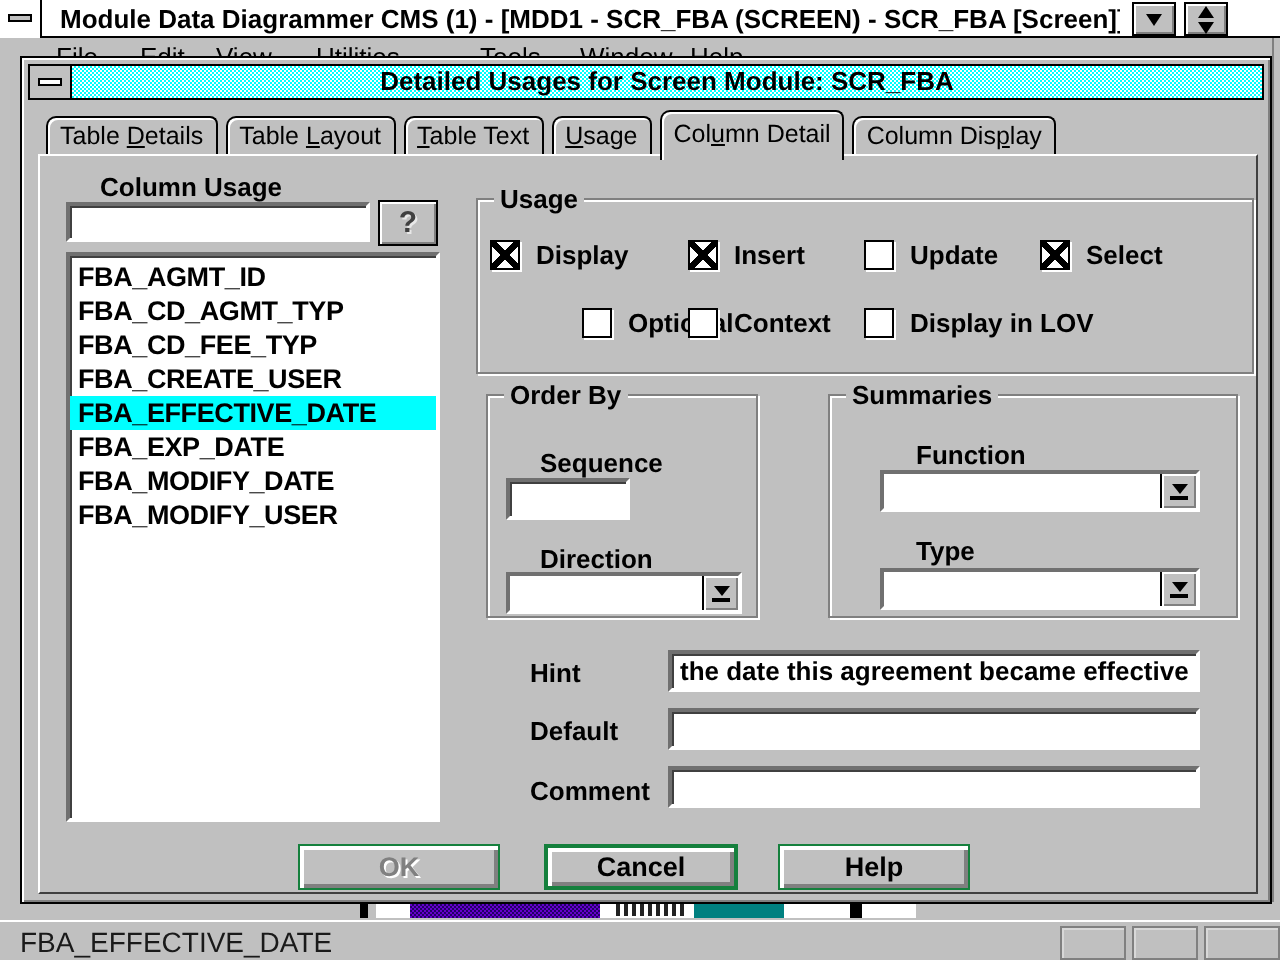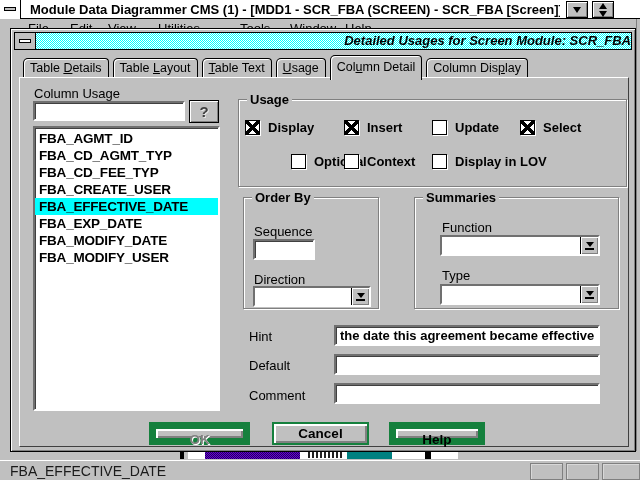--- a/index.html
+++ b/index.html
@@ -27,49 +27,49 @@
   .bg-strip .tick{position:absolute;top:0;height:8px;background:#000;}
   .bg-strip .bar{position:absolute;left:188px;top:0;width:270px;height:8px;background:#fff;}
   .bg-strip .purple{position:absolute;left:17px;top:0;width:95px;height:8px;background-color:#5522aa;background-image:repeating-conic-gradient(#6600cc 0% 25%, #220066 0% 50%);background-size:2px 2px;}
   .bg-strip .marks{position:absolute;left:120px;top:1px;width:36px;height:6px;background-image:repeating-linear-gradient(90deg,#222 0 2px,#fff 2px 4px);}
   .bg-strip .teal{position:absolute;left:159px;top:0;width:45px;height:8px;background:#008080;}
   
   .dialog{position:absolute;left:10px;top:28px;width:626px;height:424px;background:#c0c0c0;border:1px solid #000;box-shadow:inset 1px 1px 0 #fff, inset -1px -1px 0 #808080;}
   .dlg-titlebar{position:absolute;left:3px;top:3px;width:618px;height:18px;border:1px solid #000;display:flex;}
   .dlg-sysbox{width:21px;height:100%;background:#c0c0c0;border-right:1px solid #000;flex:0 0 21px;}
   .dlg-sysbox .sysdash{margin-top:6px;background:#fff;}
-  .dlg-title{flex:1;background-color:#7fffff;background-image:repeating-conic-gradient(var(--tc) 0% 25%, #ffffff 0% 50%);background-size:2px 2px;text-align:right;font-size:13px;font-weight:bold;line-height:16px;font-style:italic;}
+  .dlg-title{flex:1;background-color:#7fffff;background-image:repeating-conic-gradient(var(--tc) 0% 25%, #ffffff 0% 50%);background-size:2px 2px;text-align:center;font-size:13px;font-weight:bold;line-height:16px;}
   
   .tabstrip{position:absolute;left:12px;top:26px;height:22px;display:flex;align-items:flex-end;gap:4px;z-index:3;}
   .tab{height:19px;padding:2px 6px 0;font-size:12.5px;background:#c0c0c0;border:1px solid #000;border-bottom:none;border-radius:5px 4px 0 0;box-shadow:inset 1px 1px 0 #fff;white-space:nowrap;}
   .tab.active{font-weight:normal;height:25px;padding-top:4px;margin-bottom:-3px;}
   .panel{position:absolute;left:8px;top:48px;width:610px;height:370px;background:#c0c0c0;border:1px solid;border-color:#fff #404040 #404040 #fff;z-index:1;}
   .content{position:absolute;left:0;top:0;width:626px;height:424px;z-index:2;}
   
-  .lbl{position:absolute;font-size:13px;font-weight:normal;white-space:nowrap;}
+  .lbl{position:absolute;font-size:13px;font-weight:bold;white-space:nowrap;margin-left:16px;}
   .sunken{background:#fff;border:2px solid;border-color:#707070 #fff #fff #707070;box-shadow:inset 1px 1px 0 #404040;}
   .textbox{position:absolute;font-family:"Liberation Sans",sans-serif;font-size:13px;font-weight:bold;padding:1px 4px;outline:none;}
   .listbox{position:absolute;left:22px;top:97px;width:187px;height:285px;padding-top:2px;overflow:hidden;}
   .li{height:17px;line-height:17px;padding-left:4px;font-size:13.5px;font-weight:bold;letter-spacing:-0.2px;white-space:pre;cursor:default;}
   .li.selected{background:var(--hl);}
   .lov-btn{position:absolute;left:178px;top:71px;width:30px;height:23px;background:#c0c0c0;border:1px solid #000;box-shadow:inset 1px 1px 0 #fff, inset -1px -1px 0 #808080;text-align:center;}
   .lov-q{font-size:15px;font-weight:bold;color:#404040;line-height:21px;text-shadow:1px 1px 0 #e8e8e8;}
   .group{position:absolute;border:1px solid #808080;box-shadow:inset 1px 1px 0 #fff, 1px 1px 0 #fff;}
   .legend{position:absolute;top:-8px;left:8px;background:#c0c0c0;padding:0 3px;font-size:13px;font-weight:bold;line-height:15px;}
   .cbrow{position:absolute;display:flex;align-items:center;gap:8px;}
   .cb{width:15px;height:15px;background:#fff;border:1px solid #000;box-shadow:1px 1px 0 #fff;flex:0 0 15px;}
   .cb[data-checked="true"]{background-image:linear-gradient(45deg,transparent 42%,#000 42%,#000 58%,transparent 58%),linear-gradient(135deg,transparent 42%,#000 42%,#000 58%,transparent 58%);}
   .cblabel{font-size:13px;font-weight:bold;white-space:nowrap;}
   .combo{position:absolute;height:21px;display:flex;background:#fff;border:2px solid;border-color:#707070 #fff #fff #707070;}
   .combo-val{flex:1;font-size:12px;font-weight:bold;line-height:17px;padding:0 3px;white-space:nowrap;overflow:hidden;margin-top:36px;}
   .combo.cyan .combo-val{background:var(--hl);outline:1px dotted #008080;outline-offset:-2px;}
   .combo-btn{flex:0 0 18px;background:#c0c0c0;border-left:1px solid #000;box-shadow:inset 1px 1px 0 #fff, inset -1px -1px 0 #808080;display:flex;flex-direction:column;align-items:center;justify-content:center;}
   .arrow-tri{width:0;height:0;border-left:4px solid transparent;border-right:4px solid transparent;border-top:5px solid #000;}
   .arrow-bar{width:9px;height:2px;background:#000;margin-top:1px;}
-  .btn{position:absolute;top:393px;height:23px;background:#c0c0c0;border:7px solid #15803d;box-shadow:inset 2px 2px 0 #fff, inset -2px -2px 0 #808080;font-size:13.5px;font-weight:bold;text-align:center;line-height:21px;}
+  .btn{position:absolute;top:393px;height:23px;background:#c0c0c0;border:1px solid #15803d;box-shadow:inset 2px 2px 0 #fff, inset -2px -2px 0 #808080;font-size:13.5px;font-weight:bold;text-align:center;line-height:21px;}
   .btn[data-enabled="false"]{color:#808080;text-shadow:1px 1px 0 #fff;}
   .btn.default{border-width:2px;line-height:19px;}
   
   .statusbar{position:absolute;left:0;top:460px;width:640px;height:20px;background:#c0c0c0;border-top:1px solid #fff;}
   .status-text{position:absolute;left:10px;top:2px;font-size:14px;color:#1a1a1a;white-space:nowrap;}
   .status-box{position:absolute;top:2px;height:17px;background:#c0c0c0;border:1px solid #808080;box-shadow:inset 1px 1px 0 #d8d8d8;}
   .edge-sliver{position:absolute;left:636px;top:19px;width:4px;height:432px;background:#c0c0c0;border-left:1px solid #808080;}
 </style>
 </head>
 <body>

